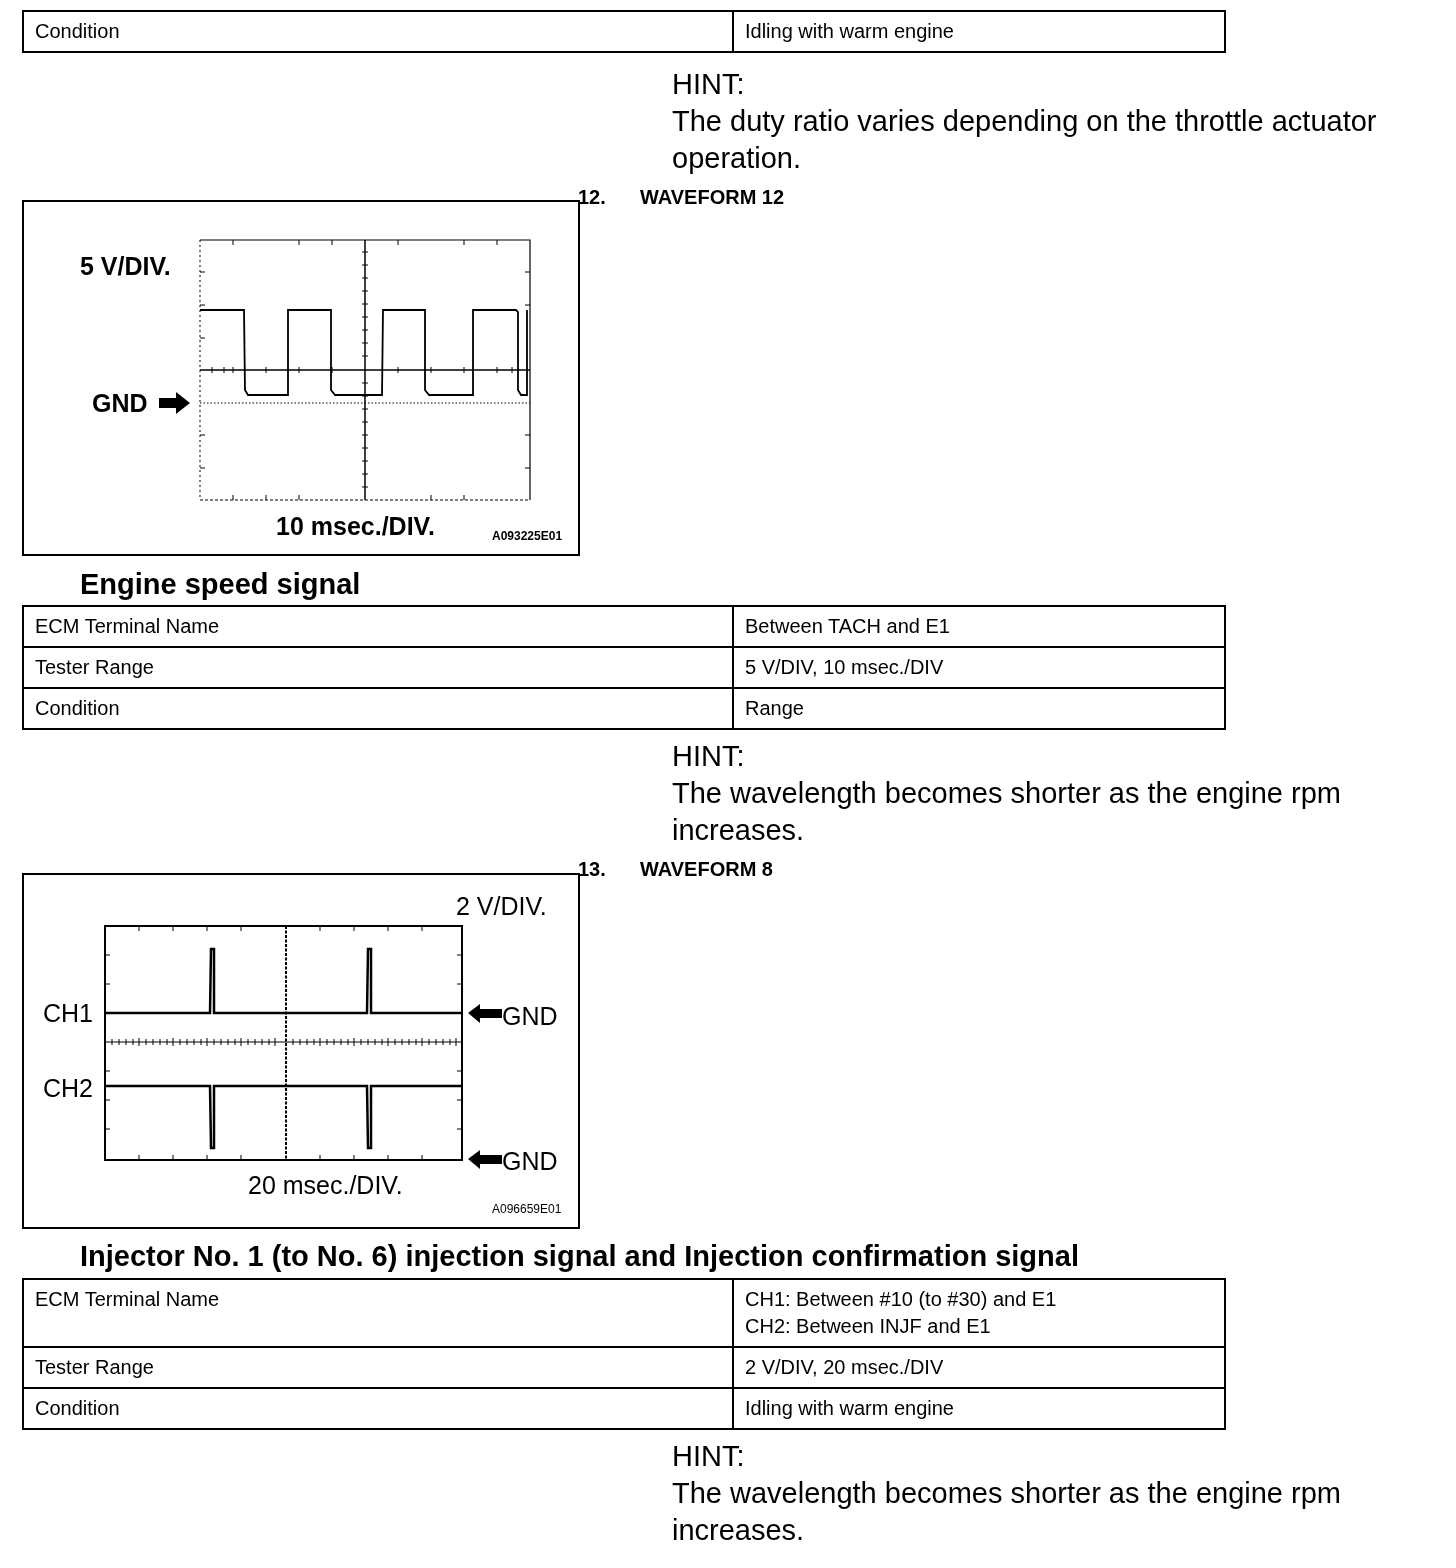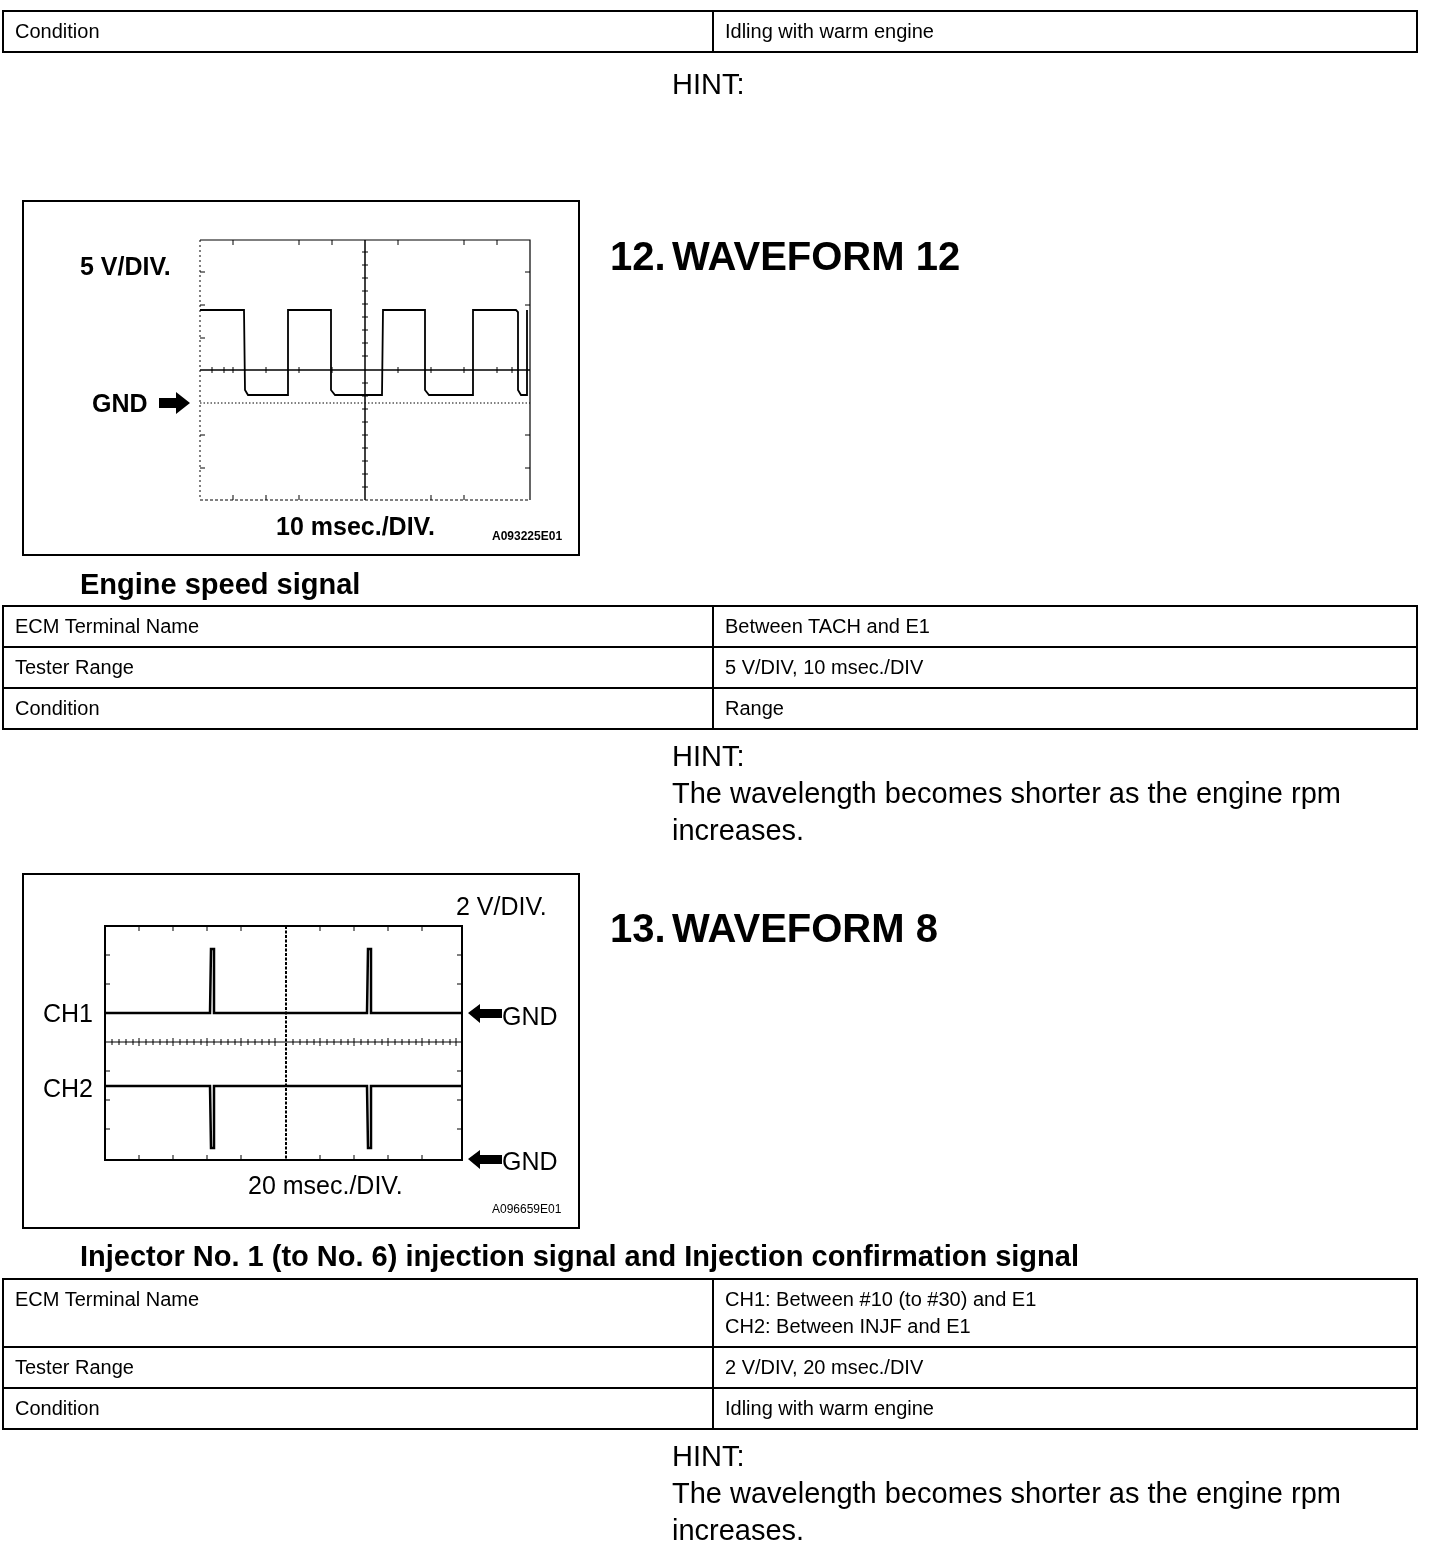--- a/index.html
+++ b/index.html
@@ -1,40 +1,41 @@
 <!DOCTYPE html>
 <html><head>
 <meta charset="utf-8">
 <style>
   html,body{margin:0;padding:0;background:#fff;}
   body{width:1456px;height:1568px;position:relative;font-family:"Liberation Sans",sans-serif;color:#000;overflow:hidden;}
-  .tbl{position:absolute;left:2px;width:1416px;border-collapse:collapse;}
+  .tbl{position:absolute;left:22px;width:1204px;border-collapse:collapse;}
   .tbl td{border:2px solid #000;font-size:20px;padding:6px 11px;vertical-align:top;line-height:27px;}
   .tbl td.c1{width:686px;}
   .hint{position:absolute;left:672px;font-size:29px;line-height:37px;width:760px;}
-  .sec{position:absolute;left:610px;font-size:40px;font-weight:bold;margin-top:48px;}
+  .sec{position:absolute;left:578px;font-size:20px;font-weight:bold;}
   .sec .num{display:inline-block;width:62px;}
   .sub{position:absolute;left:80px;font-size:29px;font-weight:bold;}
   .fig{position:absolute;left:22px;width:554px;border:2px solid #000;background:#fff;}
   .fig svg{display:block;}
 </style>
 </head>
 <body>
 
 <table class="tbl" style="top:10px;">
   <tbody>
       <tr>
     <td class="c1">Condition</td>
     <td>Idling with warm engine</td>
   </tr>
 </tbody>
   </table>
 
 <div class="hint" style="top:66px;">
   <div>HINT:</div>
+  <div>The duty ratio varies depending on the throttle actuator operation.</div>
 </div>
 
 <div class="sec" style="top:186px;">
   <span class="num">12.</span><span>WAVEFORM 12</span>
 </div>
 
 <div class="fig" style="top:200px;height:352px;font-weight:bold;">
   <svg width="554" height="352" viewBox="0 0 554 352">
 
     <polyline points="176,38 506,38 506,298" fill="none" stroke="#000" stroke-width="1.2"></polyline>

